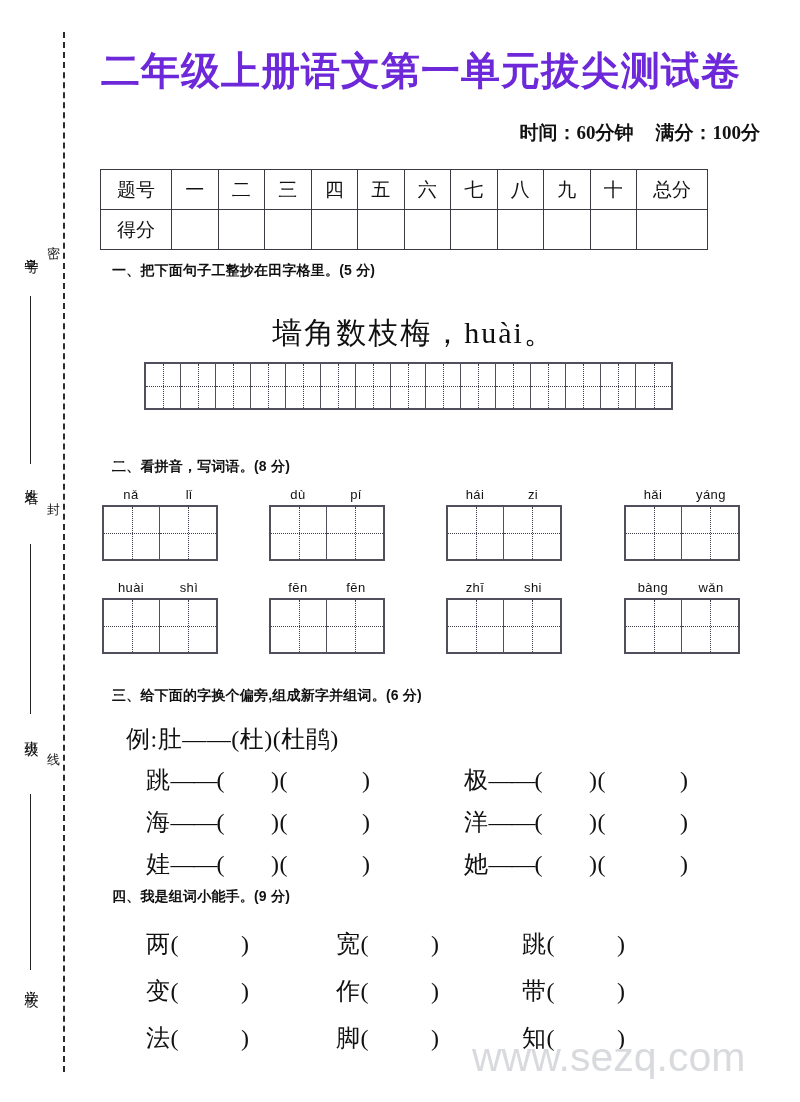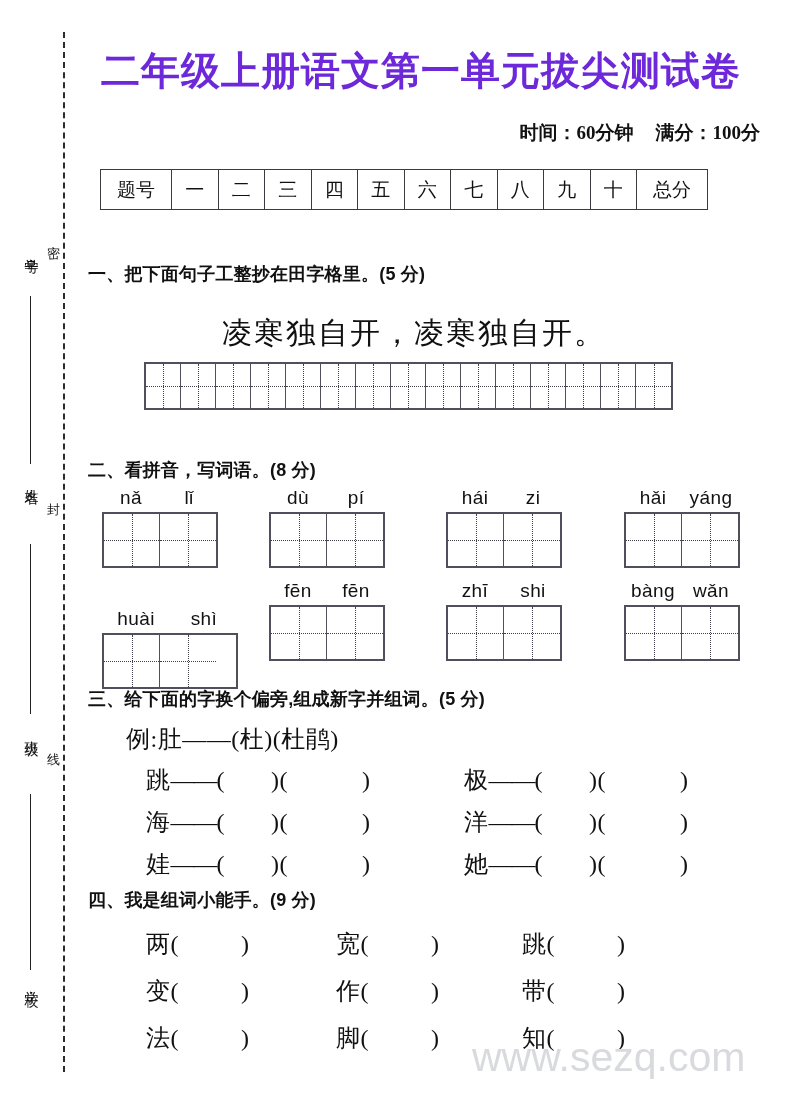--- a/index.html
+++ b/index.html
@@ -116,22 +116,22 @@
     font-size: 19px;
     font-family: "Liberation Serif", "DejaVu Serif", serif;
     color: #111;
   }
   .score-table td.head-cell { width: 68px; }
   .score-table td.total-cell { width: 68px; margin-left: 8px; }
 
   
   .q-head {
     position: absolute;
-    left: 24px;
-    font-size: 18px;
+    left: 48px;
+    font-size: 14px;
     font-weight: bold;
     white-space: nowrap;
     font-family: "Liberation Sans", "DejaVu Sans", sans-serif;
     letter-spacing: 0.2px;
     text-align: center;
   }
 
   
   .sentence {
     position: absolute;
@@ -179,21 +179,21 @@
     height: 48px;
   }
   .copy-grid .cell { width: 35px; height: 44px; }
 
   
   .pin-group { position: absolute; }
   .pin-labels {
     display: flex;
     justify-content: space-around;
     font-family: "Liberation Sans", "DejaVu Sans", sans-serif;
-    font-size: 19px;
+    font-size: 13px;
     color: #111;
     margin-bottom: 3px;
     letter-spacing: 0.4px;
   }
   .pin-labels span { flex: 1; text-align: center; white-space: nowrap; }
   .pin-group .tzg .cell { width: 56px; height: 52px; }
 
   
   .ex-line {
     position: absolute;
@@ -257,25 +257,39 @@
         <td>三</td>
         <td>四</td>
         <td>五</td>
         <td>六</td>
         <td>七</td>
         <td>八</td>
         <td>九</td>
         <td>十</td>
         <td class="total-cell">总分</td>
       </tr>
+      <tr>
+        <td class="head-cell">得分</td>
+        <td></td>
+        <td></td>
+        <td></td>
+        <td></td>
+        <td></td>
+        <td></td>
+        <td></td>
+        <td></td>
+        <td></td>
+        <td></td>
+        <td class="total-cell"></td>
+      </tr>
     </tbody>
   </table>
 
   <div class="q-head" style="top:262px;">一、把下面句子工整抄在田字格里。(5 分)</div>
-  <div class="sentence">凌寒独自开，凌寒独自开。</div>
+  <div class="sentence">墙角数枝梅，huài。</div>
   <div class="tzg copy-grid" id="copy-grid">
       <div class="cell"></div>
       <div class="cell"></div>
       <div class="cell"></div>
       <div class="cell"></div>
       <div class="cell"></div>
       <div class="cell"></div>
       <div class="cell"></div>
       <div class="cell"></div>
       <div class="cell"></div>
@@ -326,21 +340,21 @@
     <div class="pin-labels">
       <span>hǎi</span>
         <span>yáng</span>
     </div>
     <div class="tzg">
         <div class="cell"></div>
         <div class="cell"></div>
       </div>
   </div>
 
-  <div class="pin-group" style="left:38px;  top:608px; width:136px;">
+  <div class="pin-group" style="left:38px;  top:580px; width:116px;">
     <div class="pin-labels">
       <span>huài</span>
         <span>shì</span>
     </div>
     <div class="tzg">
         <div class="cell"></div>
         <div class="cell"></div>
       </div>
   </div>
 
@@ -370,21 +384,21 @@
     <div class="pin-labels">
       <span>bàng</span>
         <span>wǎn</span>
     </div>
     <div class="tzg">
         <div class="cell"></div>
         <div class="cell"></div>
       </div>
   </div>
 
-  <div class="q-head" style="top:687px;">三、给下面的字换个偏旁,组成新字并组词。(5 分)</div>
+  <div class="q-head" style="top:687px;">三、给下面的字换个偏旁,组成新字并组词。(6 分)</div>
 
   <div class="ex-line" style="left:62px; top:723px;">例:肚——(杜)(杜鹃)</div>
 
   <div class="ex-line" style="left:82px; top:764px;">
     <span>跳</span><span class="dash-mark">——</span>(<span class="blank-s"></span>)(<span class="blank-m"></span>)
   </div>
   <div class="ex-line" style="left:400px; top:764px;">
     <span>极</span><span class="dash-mark">——</span>(<span class="blank-s"></span>)(<span class="blank-m"></span>)
   </div>
 

